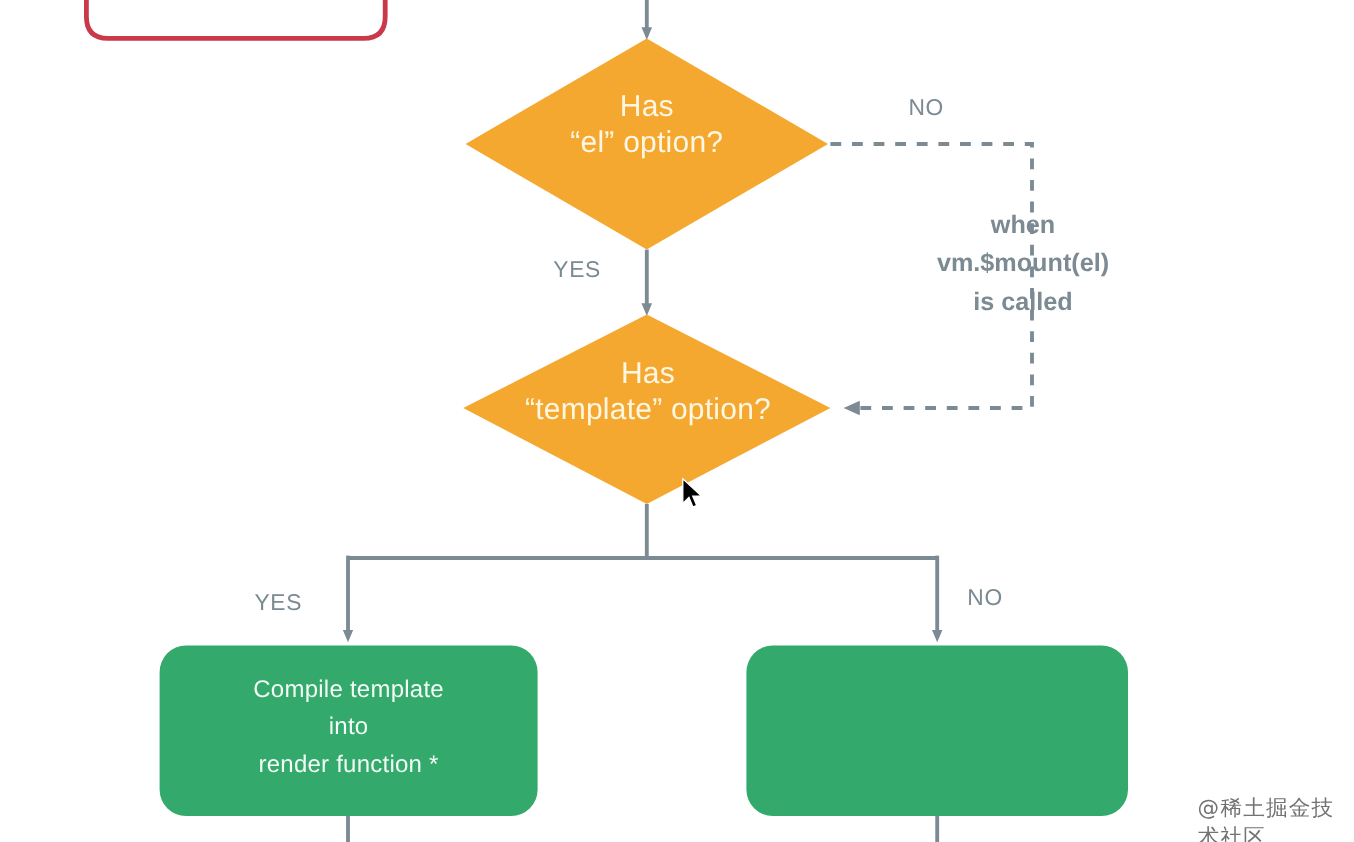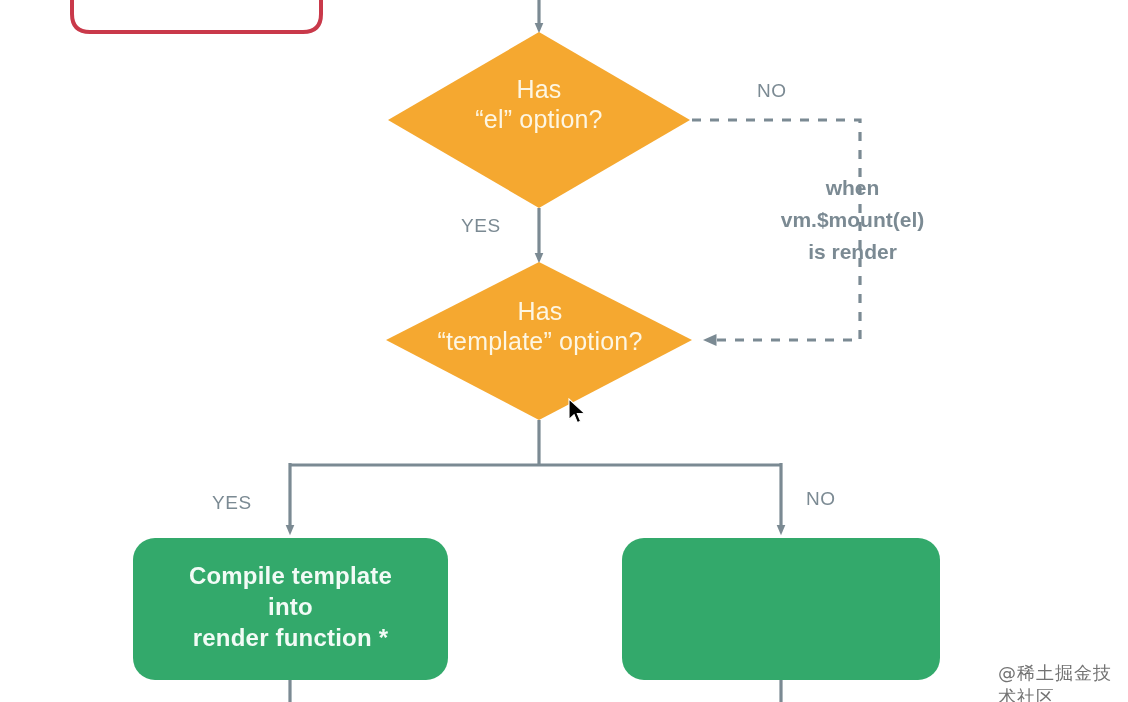--- a/index.html
+++ b/index.html
@@ -34,23 +34,23 @@
   }
   .diamond-text {
     color: #fdf6e3;
     font-size: 25px;
     line-height: 30px;
     font-weight: 400;
     letter-spacing: 0.2px;
   }
   .box-text {
     color: #f2fbf6;
-    font-size: 24px;
+    font-size: 20px;
     line-height: 31px;
-    font-weight: 700;
+    font-weight: 400;
     letter-spacing: 0.2px;
   }
   .edge-label {
     position: absolute;
     color: #7b8a93;
     font-size: 19px;
     font-weight: normal;
     letter-spacing: 0.6px;
     pointer-events: none;
   }
@@ -160,21 +160,21 @@
   <div class="edge-label" style="left: 461px; top: 215px; color: rgb(123, 138, 147);">YES</div>
 
   <div class="edge-label" style="left: 757px; top: 80px; color: rgb(123, 138, 147);">NO</div>
 
   <div class="edge-label" style="left: 212px; top: 492px; color: rgb(123, 138, 147);">YES</div>
 
   <div class="edge-label" style="left: 806px; top: 488px; color: rgb(123, 138, 147);">NO</div>
 
   <div class="note-text" style="left: 745px; top: 172px; width: 215px; color: rgb(123, 138, 147);">when
 vm.$mount(el)
-is render</div>
+is called</div>
 
   <div class="watermark" style="left: 998px; top: 661px; color: #737373;">@稀土掘金技术社区</div>
 
   <div class="cursor" id="mouse-cursor" style="left: 568px; top: 398px;">
     <svg width="20" height="28" viewBox="0 0 20 28">
       <path d="M1,1 L1,21.5 L6.1,16.6 L9.4,24.6 L12.6,23.2 L9.3,15.5 L16.3,15.2 z" fill="#000000" stroke="#ffffff" stroke-width="1.1"></path>
     </svg>
   </div>
 
 </div>

